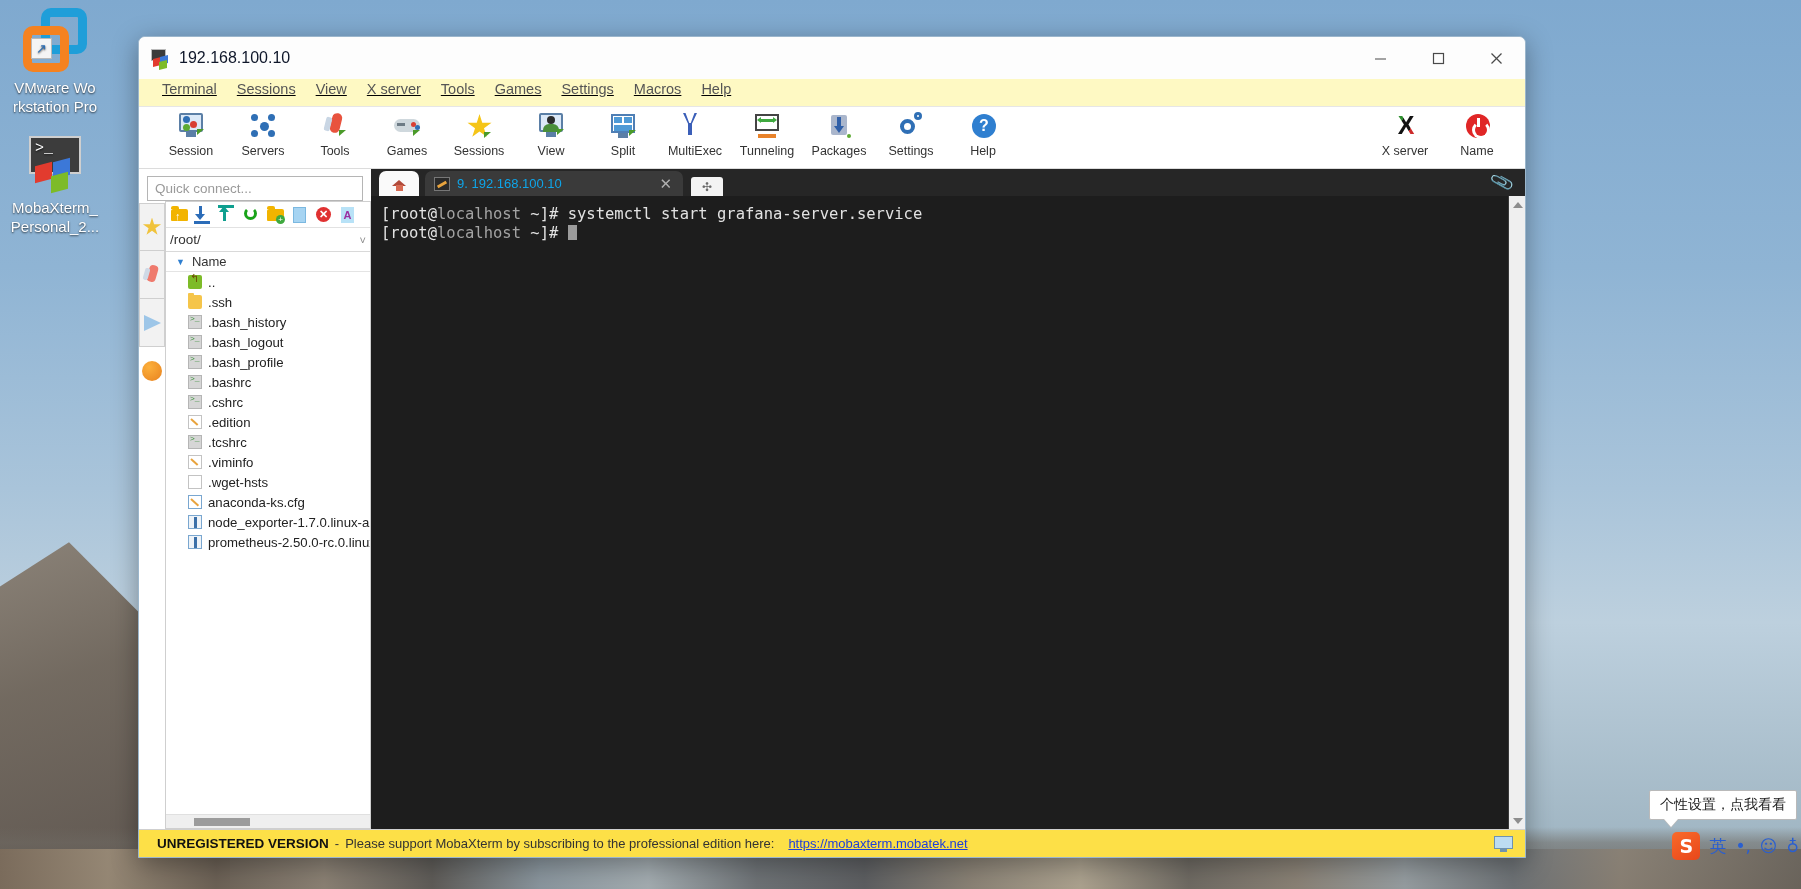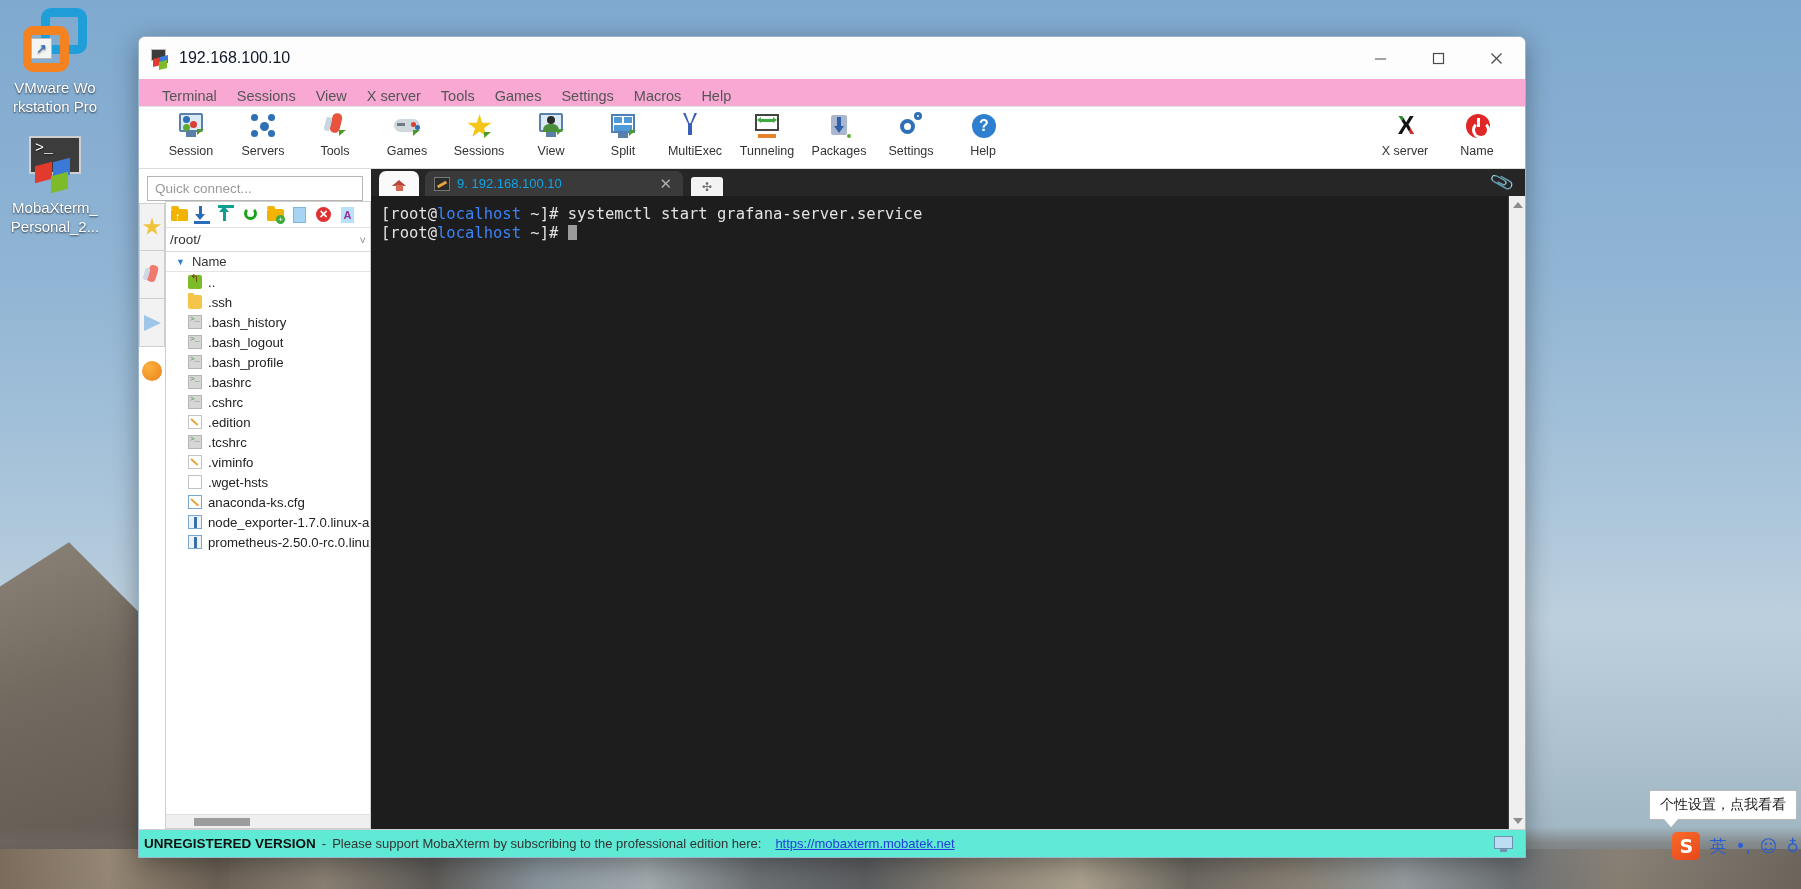--- a/index.html
+++ b/index.html
@@ -89,23 +89,24 @@
   .ti-b{position:absolute;width:8px;height:8px;background:#3c78d8;left:9px;top:7px;transform:skewY(-15deg);}
   .ti-g{position:absolute;width:8px;height:8px;background:#7dbb28;left:8px;top:12px;transform:skewY(-15deg);}
   .title-text { font-size: 16px; color: #0f172a; }
   .win-btns { margin-left: auto; display: flex; height: 100%; }
   .win-btn {
     width: 58px; height: 100%; display: flex; align-items: center; justify-content: center;
     color: #4a4a4a; cursor: pointer;
   }
 
   .menubar {
-    height: 28px; display: flex; align-items: flex-end;
-    padding-left: 13px; background: #f9a8d4; flex: 0 0 auto;
+    height: 28px; display: flex; align-items: flex-start;
+    padding-left: 13px; background: #fef9c3; flex: 0 0 auto;
     border-bottom: 1px solid #e6e6e6;
+    text-decoration: underline;
   }
   .menu-item { font-size: 14.5px; color: #555; padding: 2px 10px; cursor: pointer; }
 
   .toolbar {
     height: 62px; background: #fff; display: flex; align-items: flex-start;
     padding: 2px 12px 0 16px; flex: 0 0 auto;
     border-bottom: 1px solid #dcdcdc;
   }
   .tb-item {
     width: 72px; display: flex; flex-direction: column; align-items: center;
@@ -259,33 +260,33 @@
   .clip { margin-left: auto; margin-right: 12px; margin-bottom: 3px; color: #4a6fd0; font-size: 17px; cursor: pointer; transform: rotate(-20deg);}
 
   .term-area { flex: 1 1 auto; display: flex; min-height: 0; }
   .term {
     flex: 1 1 auto; background: #1d1d1d; color: #e2e2e2;
     font-family: "DejaVu Sans Mono", "Liberation Mono", monospace;
     font-size: 15.5px; line-height: 19px; padding: 9px 0 0 10px; min-width: 0;
     white-space: pre; overflow: hidden;
   }
   .tk-brack { color: #e2e2e2; }
-  .tk-host { color: #3b82f6; text-align: center; }
+  .tk-host { color: #a3a3a3; text-align: center; }
   .cursor { display: inline-block; width: 9px; height: 15px; background: #9b9b9b; vertical-align: -2px; }
 
   .vscroll { width: 17px; flex: 0 0 auto; background: #efefef; border-left: 1px solid #3a3a3a; position: relative; }
   .vs-arrow { position: absolute; left: 0; width: 17px; height: 17px; display: flex; align-items: center; justify-content: center; cursor: pointer; }
   .vs-arrow.up { top: 0; }
   .vs-arrow.down { bottom: 0; }
   .vs-tri-up{width:0;height:0;border-left:5px solid transparent;border-right:5px solid transparent;border-bottom:6px solid #8d8d8d;}
   .vs-tri-dn{width:0;height:0;border-left:5px solid transparent;border-right:5px solid transparent;border-top:6px solid #8d8d8d;}
 
   .statusbar {
-    height: 28px; flex: 0 0 auto; background: #5eead4; display: flex; align-items: center;
-    padding-left: 5px; border-top: 1px solid #cfcfcf; gap: 6px;
+    height: 28px; flex: 0 0 auto; background: #fde047; display: flex; align-items: center;
+    padding-left: 18px; border-top: 1px solid #cfcfcf; gap: 6px;
   }
   .unreg { font-size: 13.5px; font-weight: bold; color: #111; }
   .st-dash { font-size: 13px; color: #333; }
   .st-msg { font-size: 13px; color: #333; }
   .st-link { font-size: 13px; color: #2040d8; text-decoration: underline; cursor: pointer; margin-left: 8px;}
   .st-right { margin-left: auto; margin-right: 12px; width: 19px; height: 16px; position: relative; }
   .st-right .m{position:absolute;left:0;top:0;width:19px;height:13px;background:#bcdcf2;border:1px solid #6f93ae;}
   .st-right .s{position:absolute;left:6px;top:13px;width:7px;height:3px;background:#6f93ae;}
 
   

